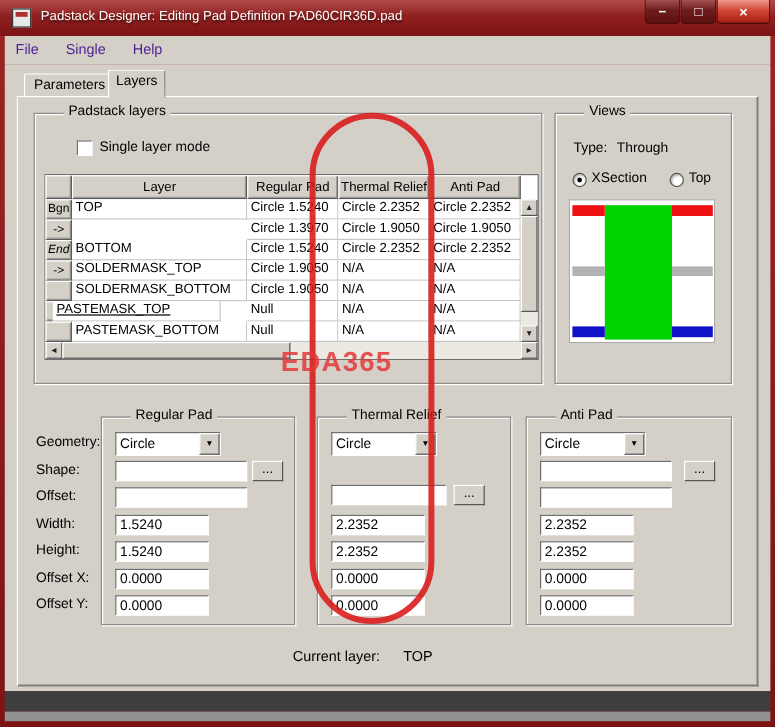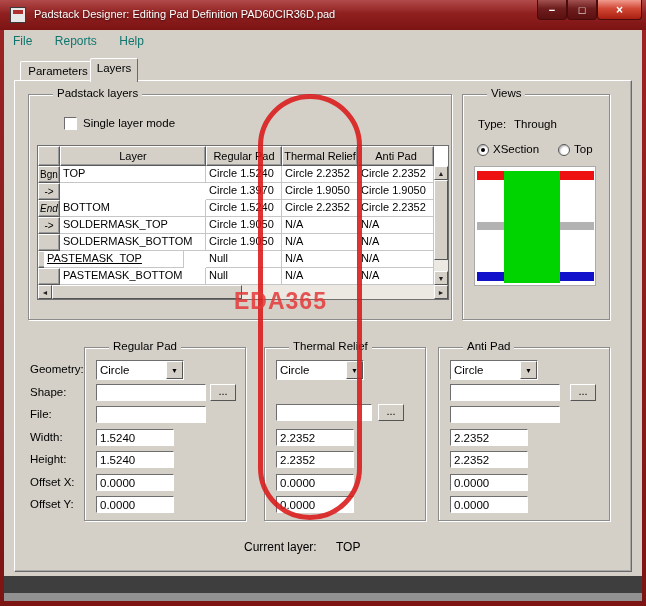--- a/index.html
+++ b/index.html
@@ -18,21 +18,21 @@
   .title-text { left:34px; top:8px; color:#fff; font-size:11px; white-space:nowrap;
     text-shadow:0 1px 2px rgba(0,0,0,.6); }
   .winbtn { top:0; height:20px; border:1px solid #4a0b0b; border-top:none;
     border-radius:0 0 4px 4px; color:#fff; display:flex; align-items:center;
     justify-content:center; font-size:11px; font-weight:bold; }
   .btn-min { left:537px; width:30px; background:linear-gradient(180deg,#a25151,#6e1d1d 45%,#5c1010); }
   .btn-max { left:567px; width:30px; background:linear-gradient(180deg,#a25151,#6e1d1d 45%,#5c1010); }
   .btn-close { left:597px; width:45px; background:linear-gradient(180deg,#f09a8e,#d14836 45%,#a81f10); font-size:12px; }
 
   .menubar { left:4px; top:30px; width:638px; height:24px; background:#d4d0c8; }
-  .menu-item { display:inline-block; padding:4px 9px 0 9px; font-size:12px; color:#0f766e; height:24px; }
+  .menu-item { display:inline-block; padding:4px 9px 0 9px; font-size:12px; color:#4c1d95; height:24px; }
 
   .dialog { left:4px; top:54px; width:638px; height:522px; background:#d4d0c8; }
 
   .strip-dark { left:4px; top:576px; width:638px; height:17px; background:#3e3e3e; }
   .strip-gray { left:4px; top:593px; width:638px; height:8px; background:#919191; }
 
   
   .tab { background:#d4d0c8; font-size:11.5px; text-align:center;
     border:1px solid; border-color:#fff #6a6a6a #6a6a6a #fff; border-bottom:none;
     border-radius:2px 2px 0 0; padding-top:3px; }
@@ -112,21 +112,21 @@
     <div class="abs winbtn btn-max">
         <span>□</span>
       </div>
     <div class="abs winbtn btn-close">
         <span>×</span>
       </div>
   </div>
 
   <div class="abs menubar">
     <span class="menu-item">File</span>
-    <span class="menu-item">Reports</span>
+    <span class="menu-item">Single</span>
     <span class="menu-item">Help</span>
   </div>
 
   <div class="abs dialog"></div>
   <div class="abs strip-dark"></div>
   <div class="abs strip-gray"></div>
 
   <div class="abs tab tab-inactive">Parameters</div>
   <div class="abs tab tab-active">Layers</div>
   <div class="abs tabpage"></div>
@@ -220,21 +220,21 @@
     <div class="bar" style="left:2px;top:4px;width:27px;height:9px;background:#ee1111;"></div>
     <div class="bar" style="left:85px;top:4px;width:34px;height:9px;background:#ee1111;"></div>
     <div class="bar" style="left:2px;top:55px;width:27px;height:8px;background:#b2b2b2;"></div>
     <div class="bar" style="left:85px;top:55px;width:34px;height:8px;background:#b2b2b2;"></div>
     <div class="bar" style="left:2px;top:105px;width:27px;height:9px;background:#1111cc;"></div>
     <div class="bar" style="left:85px;top:105px;width:34px;height:9px;background:#1111cc;"></div>
   </div>
 
   <div class="abs lbl" style="left:30px;top:363px;">Geometry:</div>
   <div class="abs lbl" style="left:30px;top:386px;">Shape:</div>
-  <div class="abs lbl" style="left:30px;top:408px;">File:</div>
+  <div class="abs lbl" style="left:30px;top:408px;">Offset:</div>
   <div class="abs lbl" style="left:30px;top:431px;">Width:</div>
   <div class="abs lbl" style="left:30px;top:453px;">Height:</div>
   <div class="abs lbl" style="left:30px;top:476px;">Offset X:</div>
   <div class="abs lbl" style="left:30px;top:498px;">Offset Y:</div>
 
   <div class="abs group" style="left:84px;top:347px;width:162px;height:174px;">
     <span class="group-title">Regular Pad</span>
   </div>
   <div class="abs combo" style="left:96px;top:360px;width:88px;">
     <span class="combo-text">Circle</span>

